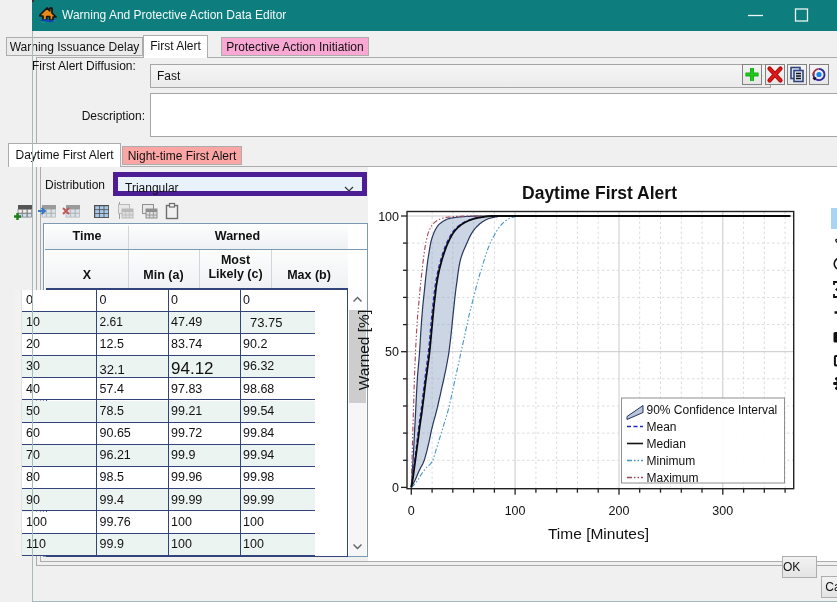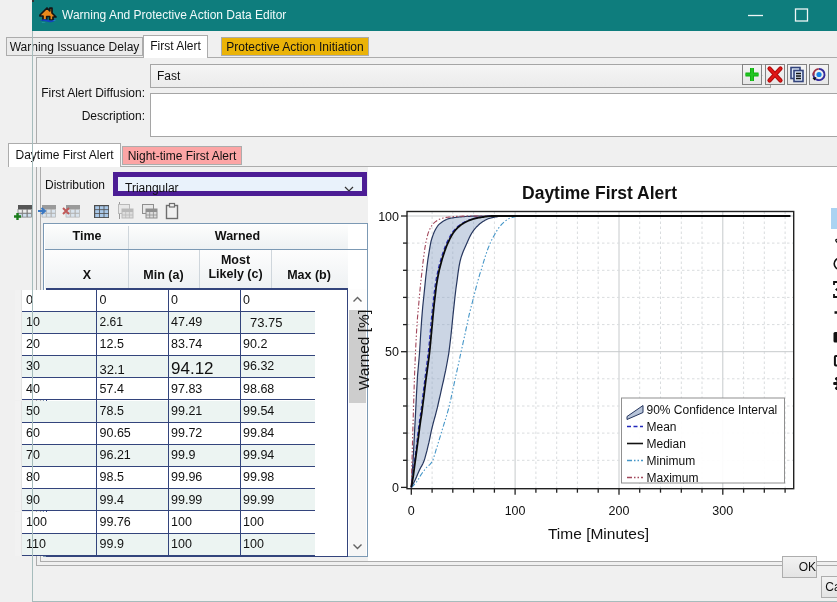--- a/index.html
+++ b/index.html
@@ -25,23 +25,23 @@
     <line x1="16" y1="15.5" x2="31" y2="15.5" stroke="#eef6f6" stroke-width="1.3"></line>
     <rect x="63.5" y="9" width="12" height="12" fill="none" stroke="#eef6f6" stroke-width="1.3"></rect>
     <line x1="109" y1="9" x2="122" y2="22" stroke="#eef6f6" stroke-width="1.3"></line>
     <line x1="122" y1="9" x2="109" y2="22" stroke="#eef6f6" stroke-width="1.3"></line>
   </svg>
 </div>
 
 <div class="abs" style="left:4px;top:57px;width:829px;height:509px;border:1px solid #acacac;background:#f0f0f0"></div>
 <div class="tab" style="left:6px;top:37px;width:137px;height:19px;line-height:18px;z-index:2;background:#ebebeb">Warning Issuance Delay</div>
 <div class="tab tabact" style="left:143px;top:35px;width:65px;height:23px;line-height:21px">First Alert</div>
-<div class="tab" style="left:221px;top:37px;width:148px;height:19px;line-height:18px;z-index:2;background:#eab308">Protective Action Initiation</div>
-
-<div class="abs" style="left:0px;top:86px;width:113px;text-align:right">First Alert Diffusion:</div>
+<div class="tab" style="left:221px;top:37px;width:148px;height:19px;line-height:18px;z-index:2;background:#f9a8d4">Protective Action Initiation</div>
+
+<div class="abs" style="left:0px;top:59px;width:113px;text-align:left">First Alert Diffusion:</div>
 <div class="abs" style="left:118px;top:64px;width:621px;height:24px;border:1px solid #a5a5a5;background:linear-gradient(#f5f5f5,#ebebeb)">
   <span style="position:absolute;left:6px;top:4px">Fast</span>
   <svg width="10" height="6" style="position:absolute;right:7px;top:9px">
       <path d="M1 1 L5 5 L9 1" fill="none" stroke="#444" stroke-width="1.2"></path>
     </svg>
 </div>
 <div class="btnsm" style="left:742px;top:64px">
   <svg width="18" height="19" style="position:absolute;left:0px;top:0px">
       <path d="M9 3 V16 M2.5 9.5 H15.5" stroke="#0fae0f" stroke-width="4"></path>
       <path d="M9 3 V16 M2.5 9.5 H15.5" stroke="#22c522" stroke-width="2.2"></path>
@@ -390,13 +390,13 @@
         <rect x="9" y="2.2" width="3" height="4" rx="1" transform="rotate(90 10.5 10.5)"></rect>
         <rect x="9" y="2.2" width="3" height="4" rx="1" transform="rotate(135 10.5 10.5)"></rect>
         <rect x="9" y="2.2" width="3" height="4" rx="1" transform="rotate(180 10.5 10.5)"></rect>
         <rect x="9" y="2.2" width="3" height="4" rx="1" transform="rotate(225 10.5 10.5)"></rect>
         <rect x="9" y="2.2" width="3" height="4" rx="1" transform="rotate(270 10.5 10.5)"></rect>
         <rect x="9" y="2.2" width="3" height="4" rx="1" transform="rotate(315 10.5 10.5)"></rect>
       </g>
       <circle cx="10.5" cy="10.5" r="2.4" fill="#fff"></circle>
     </svg></div>
 
-<div class="abs" style="left:750px;top:556px;width:35px;height:22px;border:1px solid #adadad;background:linear-gradient(#f2f2f2,#e4e4e4);text-align:right;line-height:21px">OK</div>
+<div class="abs" style="left:750px;top:556px;width:35px;height:22px;border:1px solid #adadad;background:linear-gradient(#f2f2f2,#e4e4e4);text-align:left;line-height:21px">OK</div>
 <div class="abs" style="left:789px;top:576px;width:46px;height:22px;border:1px solid #adadad;background:linear-gradient(#f2f2f2,#e4e4e4);text-align:center;line-height:21px">Cancel</div>
 </body></html>

